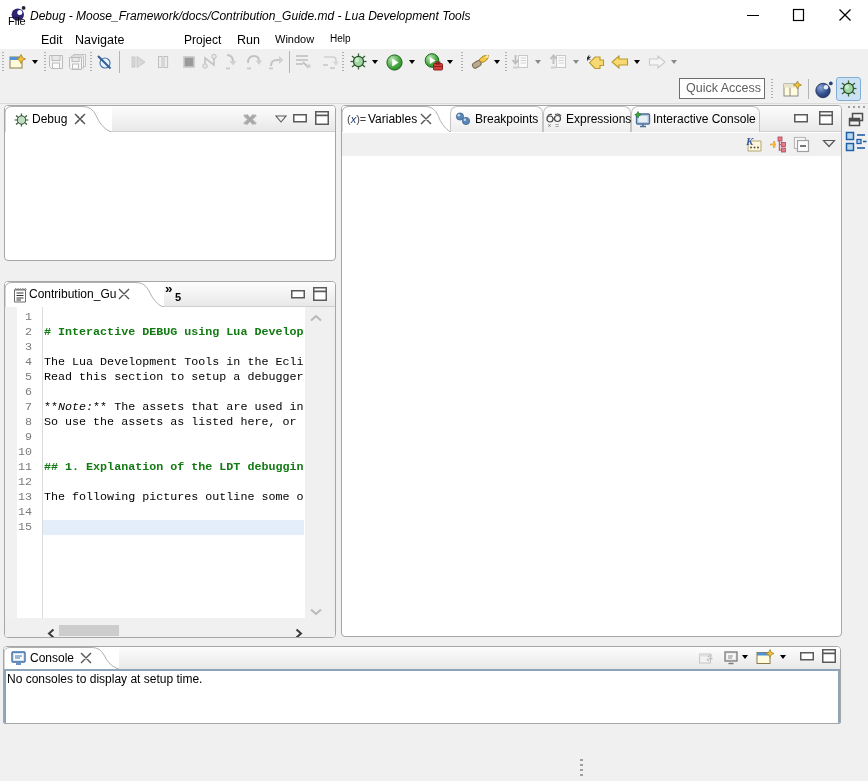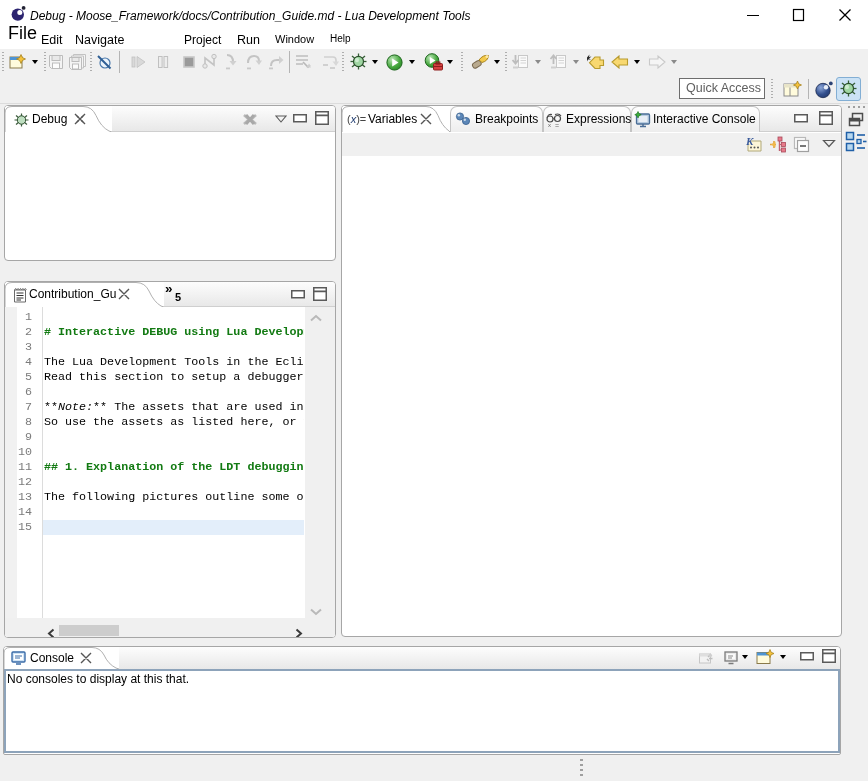--- a/index.html
+++ b/index.html
@@ -28,21 +28,21 @@
   <circle cx="13.6" cy="2.9" r="1.9" fill="#222233"></circle>
 </svg>
 <div class="abs" style="left:30px;top:9px;font-size:12px;color:#000;font-style:italic;">Debug - Moose_Framework/docs/Contribution_Guide.md - Lua Development Tools</div>
 <svg class="icon" style="left:740px;top:0" width="128" height="31" viewBox="0 0 128 31">
   <line x1="7" y1="15.5" x2="19" y2="15.5" stroke="#000" stroke-width="1"></line>
   <rect x="53.5" y="9.5" width="10" height="11" fill="none" stroke="#000" stroke-width="1.2"></rect>
   <line x1="99.5" y1="9.5" x2="110.5" y2="20.5" stroke="#000" stroke-width="1.3"></line>
   <line x1="110.5" y1="9.5" x2="99.5" y2="20.5" stroke="#000" stroke-width="1.3"></line>
 </svg>
 
-<div class="abs" style="left:8px;top:23px;font-size:18px;">File</div>
+<div class="abs" style="left:8px;top:15px;font-size:11px;">File</div>
 <div class="abs" style="left:41px;top:33px;font-size:12.5px;">Edit</div>
 <div class="abs" style="left:75px;top:33px;font-size:12.5px;">Navigate</div>
 <div class="abs" style="left:133px;top:33px;font-size:12.5px;margin-top:14px;">Search</div>
 <div class="abs" style="left:184px;top:33px;font-size:12px;">Project</div>
 <div class="abs" style="left:237px;top:33px;font-size:12.5px;">Run</div>
 <div class="abs" style="left:275px;top:33px;font-size:11px;">Window</div>
 <div class="abs" style="left:330px;top:33px;font-size:10px;">Help</div>
 
 <div class="abs" style="left:0;top:49px;width:868px;height:55px;background:#f0f0f0;border-bottom:1px solid #dcdcdc;"></div>
 
@@ -474,21 +474,21 @@
       <rect x="5.5" y="5.5" width="11" height="11" fill="#fdfdfd" stroke="#9f9f9f" stroke-width="1.2"></rect>
       <line x1="8" y1="11" x2="14" y2="11" stroke="#4a4a4a" stroke-width="1.4"></line>
     </svg>
 
     <svg class="icon" style="left:480px;top:33px" width="14" height="9" viewBox="0 0 14 9">
         <path d="M1.5,1.5 L12.5,1.5 L7,7.5 Z" fill="none" stroke="#5a5a5a" stroke-width="1.2"></path>
       </svg>
   </div>
 </div>
 
-<div class="panel" style="left:3px;top:646px;width:838px;height:109px;border-radius:4px 4px 2px 2px;">
+<div class="panel" style="left:3px;top:646px;width:838px;height:78px;border-radius:4px 4px 2px 2px;">
   <div class="tabrow" style="height:22px;"></div>
   <div class="atab" style="width:115px;height:22px;">
     <svg width="115" height="22" viewBox="0 0 115 22">
         <path d="M0,22 L0,6 Q0,0.5 6,0.5 L88,0.5 Q96,0.5 100,8 Q104,17 112,21 L115,22 Z" fill="#ffffff" stroke="none"></path>
         <path d="M0,22 L0,6 Q0,0.5 6,0.5 L88,0.5 Q96,0.5 100,8 Q104,17 112,21 L115,22" fill="none" stroke="#b0b0b0" stroke-width="1"></path>
       </svg>
   </div>
   <div class="tab-label" style="left:26px;top:4px;">Console</div>
   <svg class="icon" style="left:7px;top:4px" width="15" height="14" viewBox="0 0 15 14">
     <rect x="1" y="1" width="13" height="10" rx="1" fill="#cfe3f5" stroke="#3b6ca8" stroke-width="1.4"></rect>
@@ -526,21 +526,21 @@
     <div class="ddarrow" style="left:776px;top:8px;"></div>
     <svg class="icon minmax" style="left:796px;top:5px" width="14" height="9" viewBox="0 0 14 9">
         <rect x="0.75" y="0.75" width="12.5" height="7" fill="#fff" stroke="#5a5a5a" stroke-width="1.5"></rect>
       </svg>
     <svg class="icon minmax" style="left:818px;top:2px" width="14" height="14" viewBox="0 0 14 14">
         <rect x="0.75" y="0.75" width="12.5" height="12.5" fill="#fff" stroke="#5a5a5a" stroke-width="1.5"></rect>
         <line x1="0" y1="4.4" x2="14" y2="4.4" stroke="#5a5a5a" stroke-width="1.6"></line>
       </svg>
   </div>
   <div class="abs" style="left:0;top:22px;width:836px;height:84px;border:2px solid #8da3ba;background:#fff;">
-    <div style="font-size:12px;color:#000;padding:1px 0 0 1px;">No consoles to display at this that.</div>
+    <div style="font-size:12px;color:#000;padding:1px 0 0 1px;">No consoles to display at setup time.</div>
   </div>
 </div>
 
 <div id="right-strip">
   <div class="abs" style="left:848px;top:106px;width:18px;height:2px;background-image:repeating-linear-gradient(to right,#9f9f9f 0 2px,#f0f0f0 2px 5px);"></div>
 
   <svg class="icon" style="left:848px;top:112px" width="16" height="15" viewBox="0 0 16 15">
     <rect x="4.5" y="1.5" width="10" height="7" fill="#f0f0f0" stroke="#4d4d4d" stroke-width="1.5"></rect>
     <rect x="1.5" y="6.5" width="10" height="7" fill="#f0f0f0" stroke="#4d4d4d" stroke-width="1.5"></rect>
     <rect x="1.5" y="6.5" width="10" height="3" fill="#4d4d4d"></rect>

